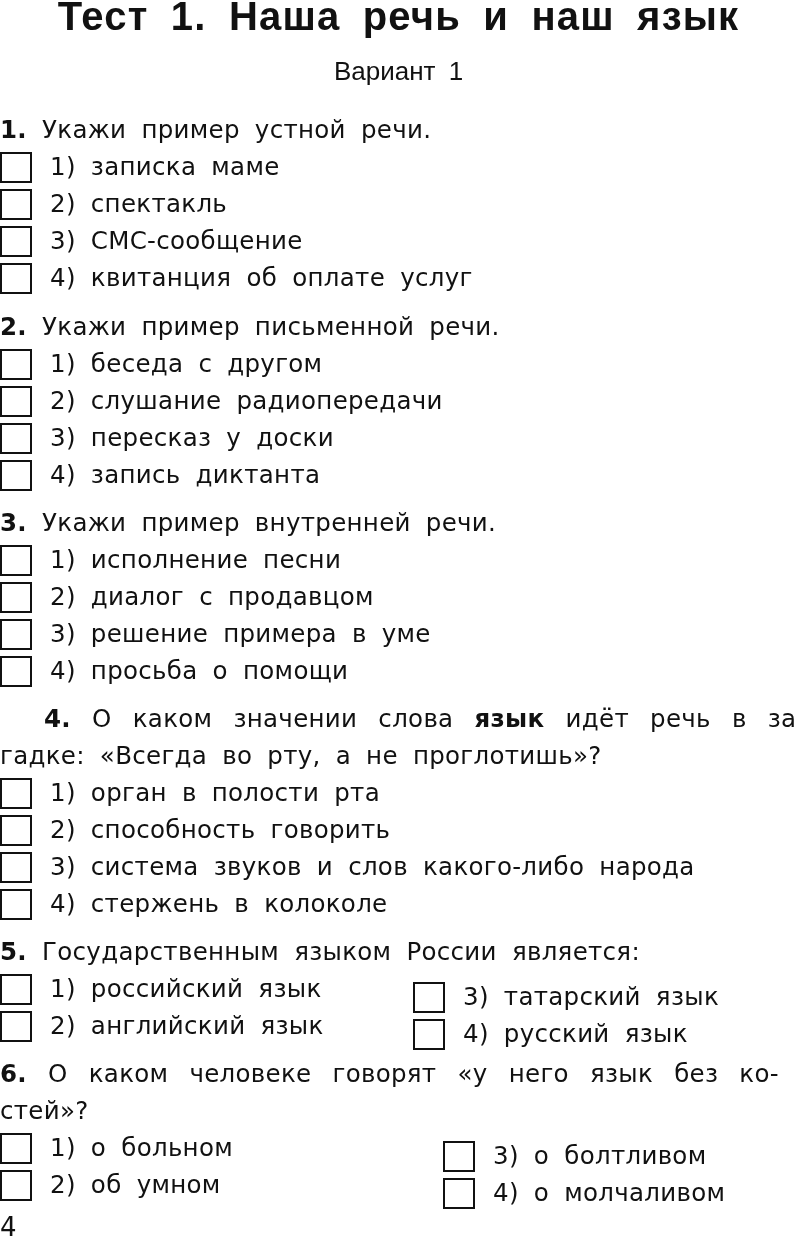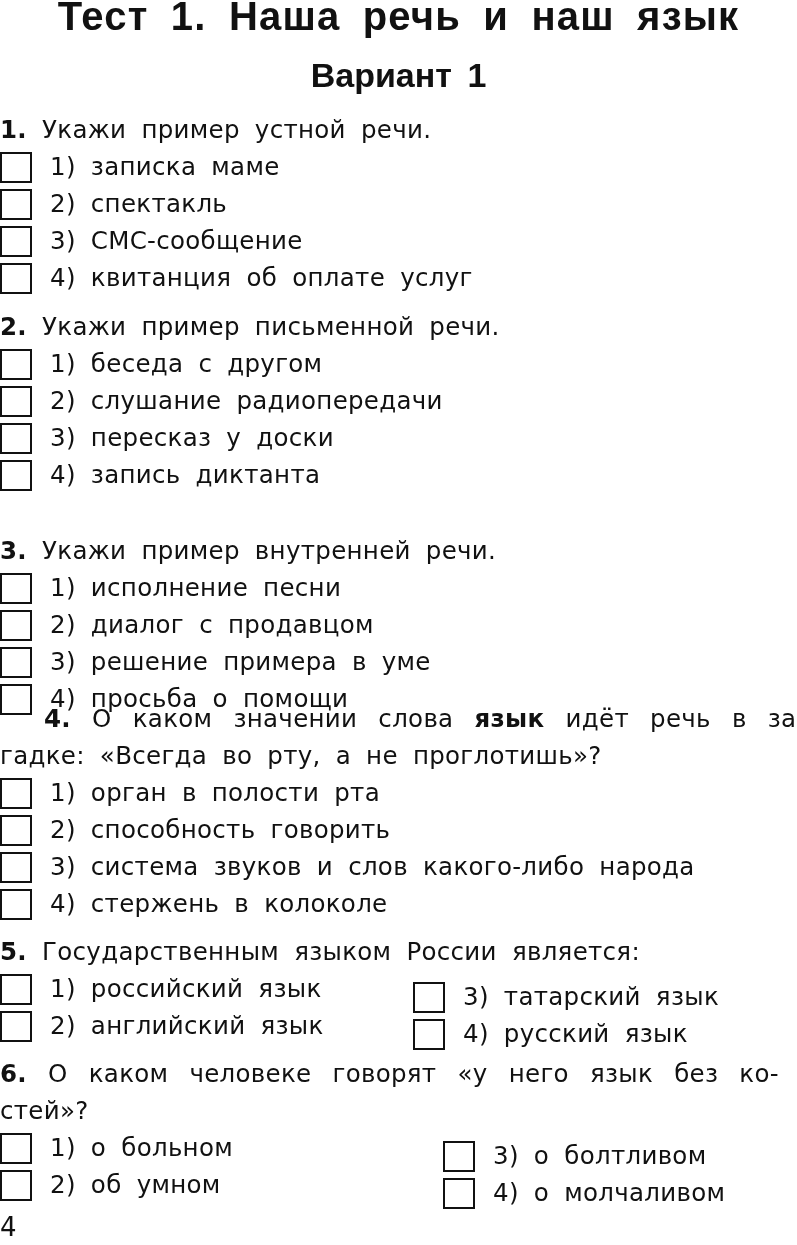--- a/index.html
+++ b/index.html
@@ -8,22 +8,22 @@
     color: #111111;
     font-family: "DejaVu Sans", sans-serif;
   }
   .title {
     position: absolute; left: 0; top: -6px; width: 797px; text-align: center;
     font-family: "Liberation Sans", sans-serif; font-weight: bold;
     font-size: 40px; letter-spacing: 1.2px; word-spacing: 10px;
   }
   .variant {
     position: absolute; left: 0; top: 56px; width: 797px; text-align: center;
-    font-family: "Liberation Sans", sans-serif; font-weight: bold;
-    font-size: 34px; word-spacing: 6px;
+    font-family: "Liberation Sans", sans-serif; font-weight: normal;
+    font-size: 26px; word-spacing: 6px;
   }
   .q { position: absolute; left: 0; width: 797px; }
   .qtext {
     font-size: 24.5px; line-height: 37px; white-space: nowrap;
     word-spacing: 7px; letter-spacing: 0.3px;
   }
   .qtext .num { font-weight: bold; }
   .qtext b { font-weight: bold; }
   .opt {
     position: relative; height: 37px; line-height: 37px;
@@ -87,21 +87,21 @@
   <div class="opt">
       <span class="box"></span>
       <span class="lbl"><span>3)</span> <span>пересказ у доски</span></span>
     </div>
   <div class="opt">
       <span class="box"></span>
       <span class="lbl"><span>4)</span> <span>запись диктанта</span></span>
     </div>
 </div>
 
-<div class="q" style="top:504px;margin-top:28px;">
+<div class="q" style="top:504px;">
   <div class="qtext">
     <span class="num">3.</span>
     <span>Укажи пример внутренней речи.</span>
   </div>
   <div class="opt">
       <span class="box"></span>
       <span class="lbl"><span>1)</span> <span>исполнение песни</span></span>
     </div>
   <div class="opt">
       <span class="box"></span>

